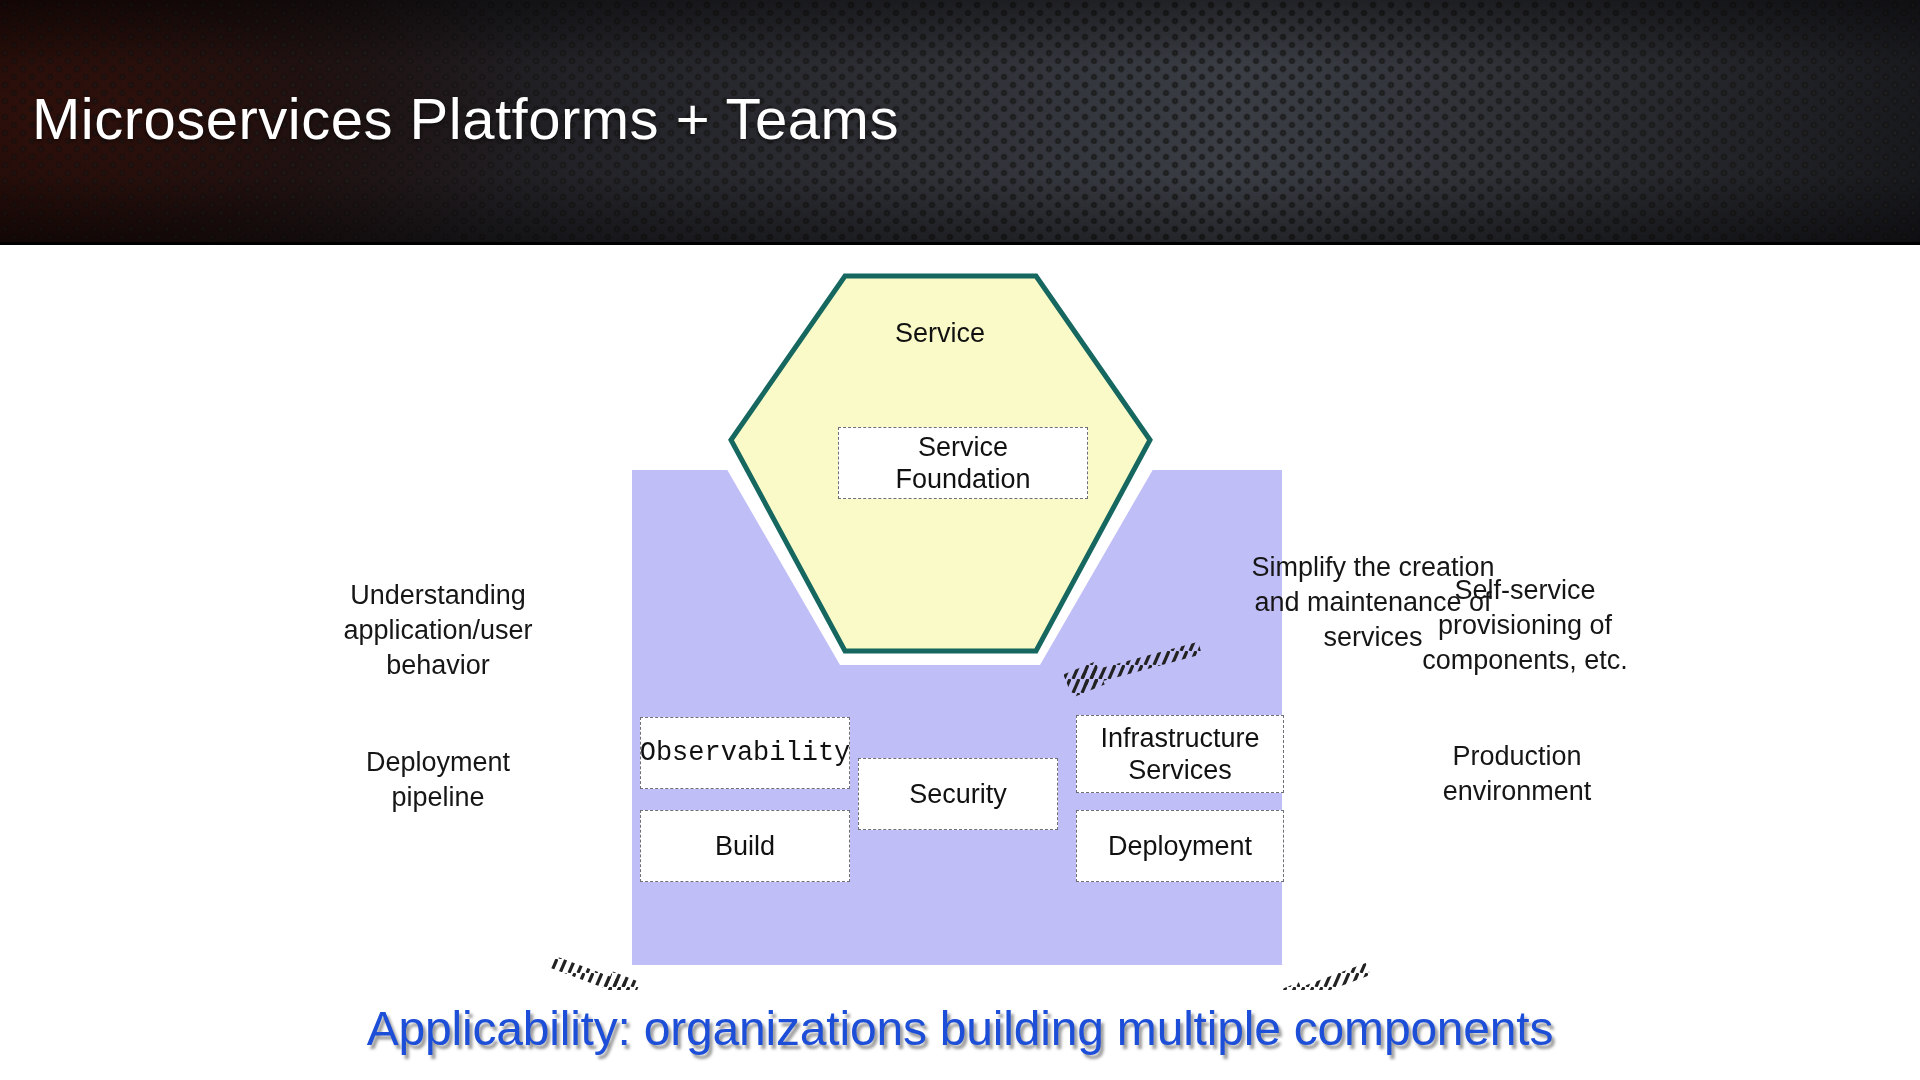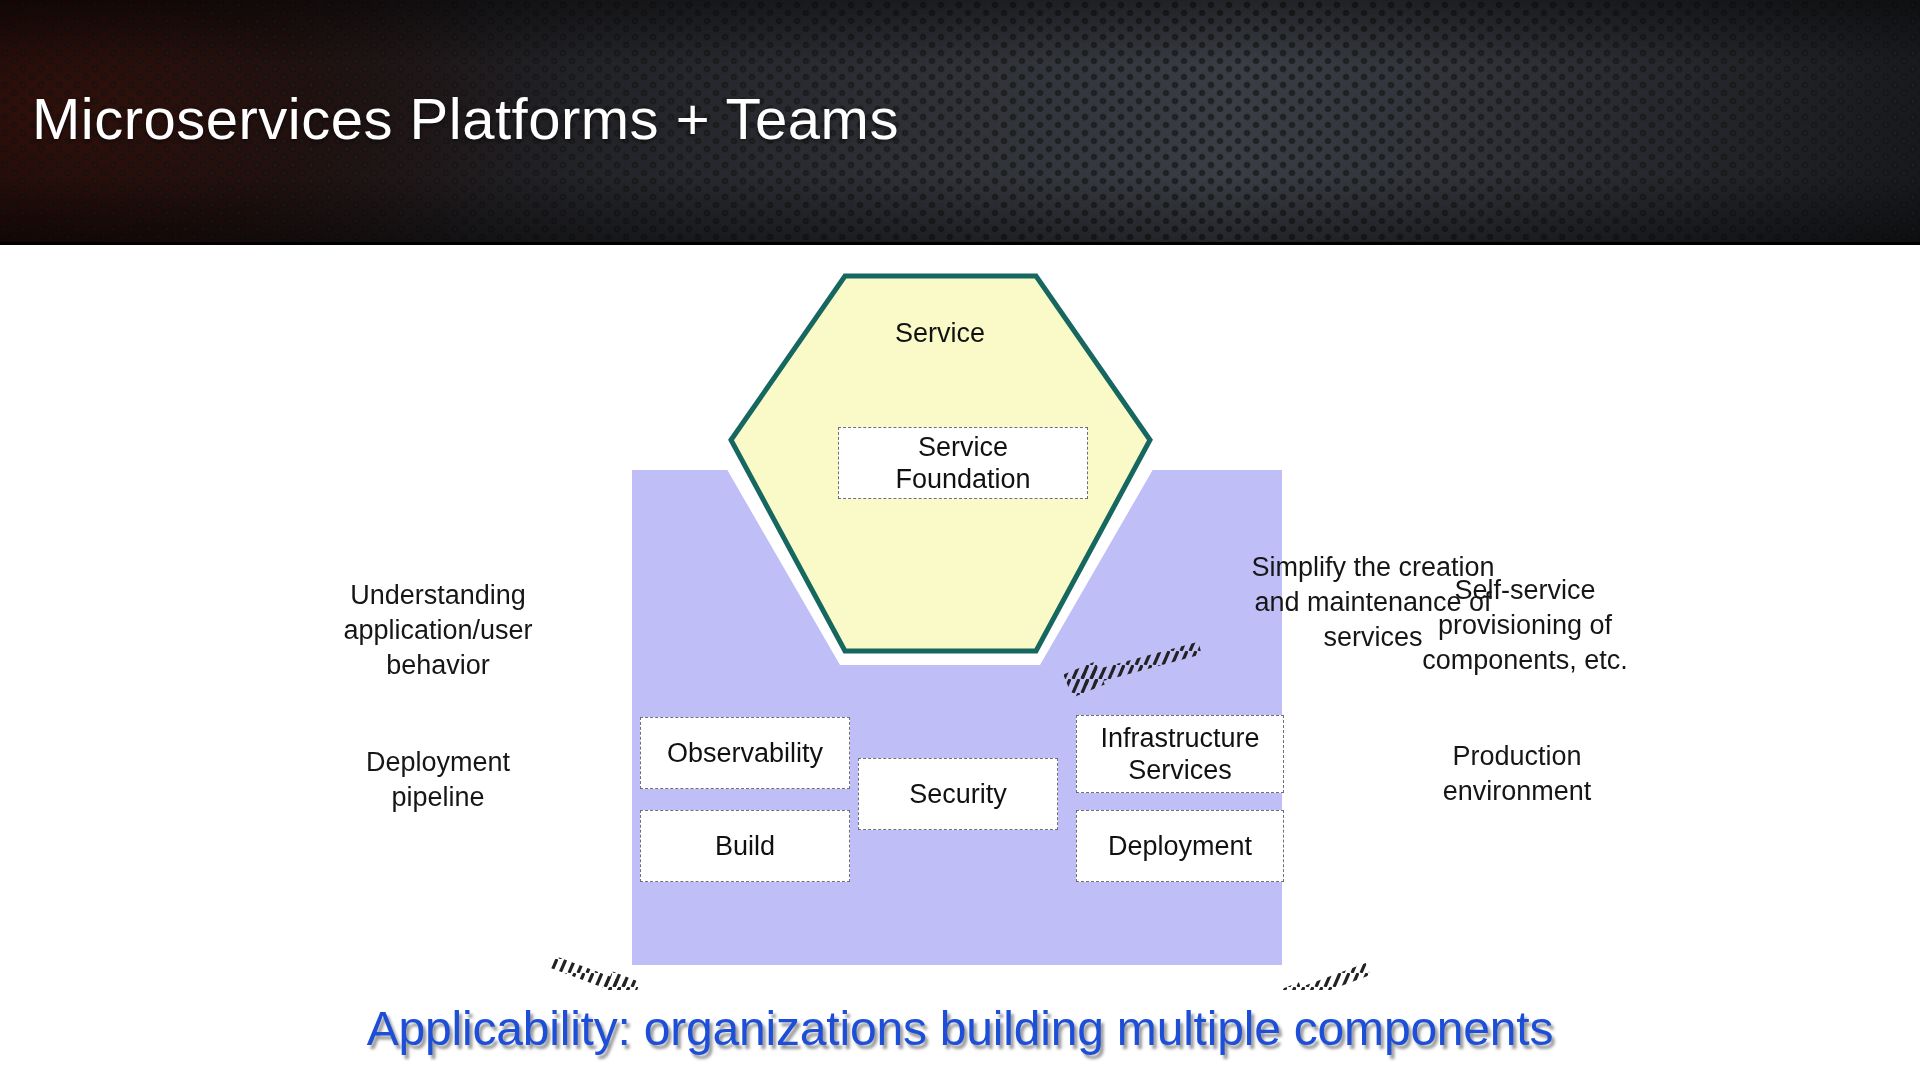--- a/index.html
+++ b/index.html
@@ -186,21 +186,21 @@
       <path d="M 958 930 L 948 836" stroke="url(#hatch)" stroke-width="13" fill="none"></path>
       <path d="M 950 858 L 946 828" stroke="url(#hatch)" stroke-width="23" fill="none"></path>
     </g>
   </svg>
 
   <div class="hex-label" style="left:880px; top:72px; width:120px;">Service</div>
 
   <div class="dbox" id="box-service-foundation" style="left:838px; top:182px; width:250px; height:72px; white-space:pre-line;">Service
 Foundation</div>
 
-  <div class="dbox" style="left:640px; top:472px; width:210px; height:72px;">Observability</div>
+  <div class="dbox" style="left:640px; top:472px; width:210px; height:72px;font-family:Liberation Mono, monospace;">Observability</div>
 
   <div class="dbox" style="left:640px; top:565px; width:210px; height:72px;">Build</div>
 
   <div class="dbox" style="left:858px; top:513px; width:200px; height:72px;">Security</div>
 
   <div class="dbox" style="left:1076px; top:470px; width:208px; height:78px; white-space:pre-line;">Infrastructure
 Services</div>
 
   <div class="dbox" style="left:1076px; top:565px; width:208px; height:72px;">Deployment</div>
 

